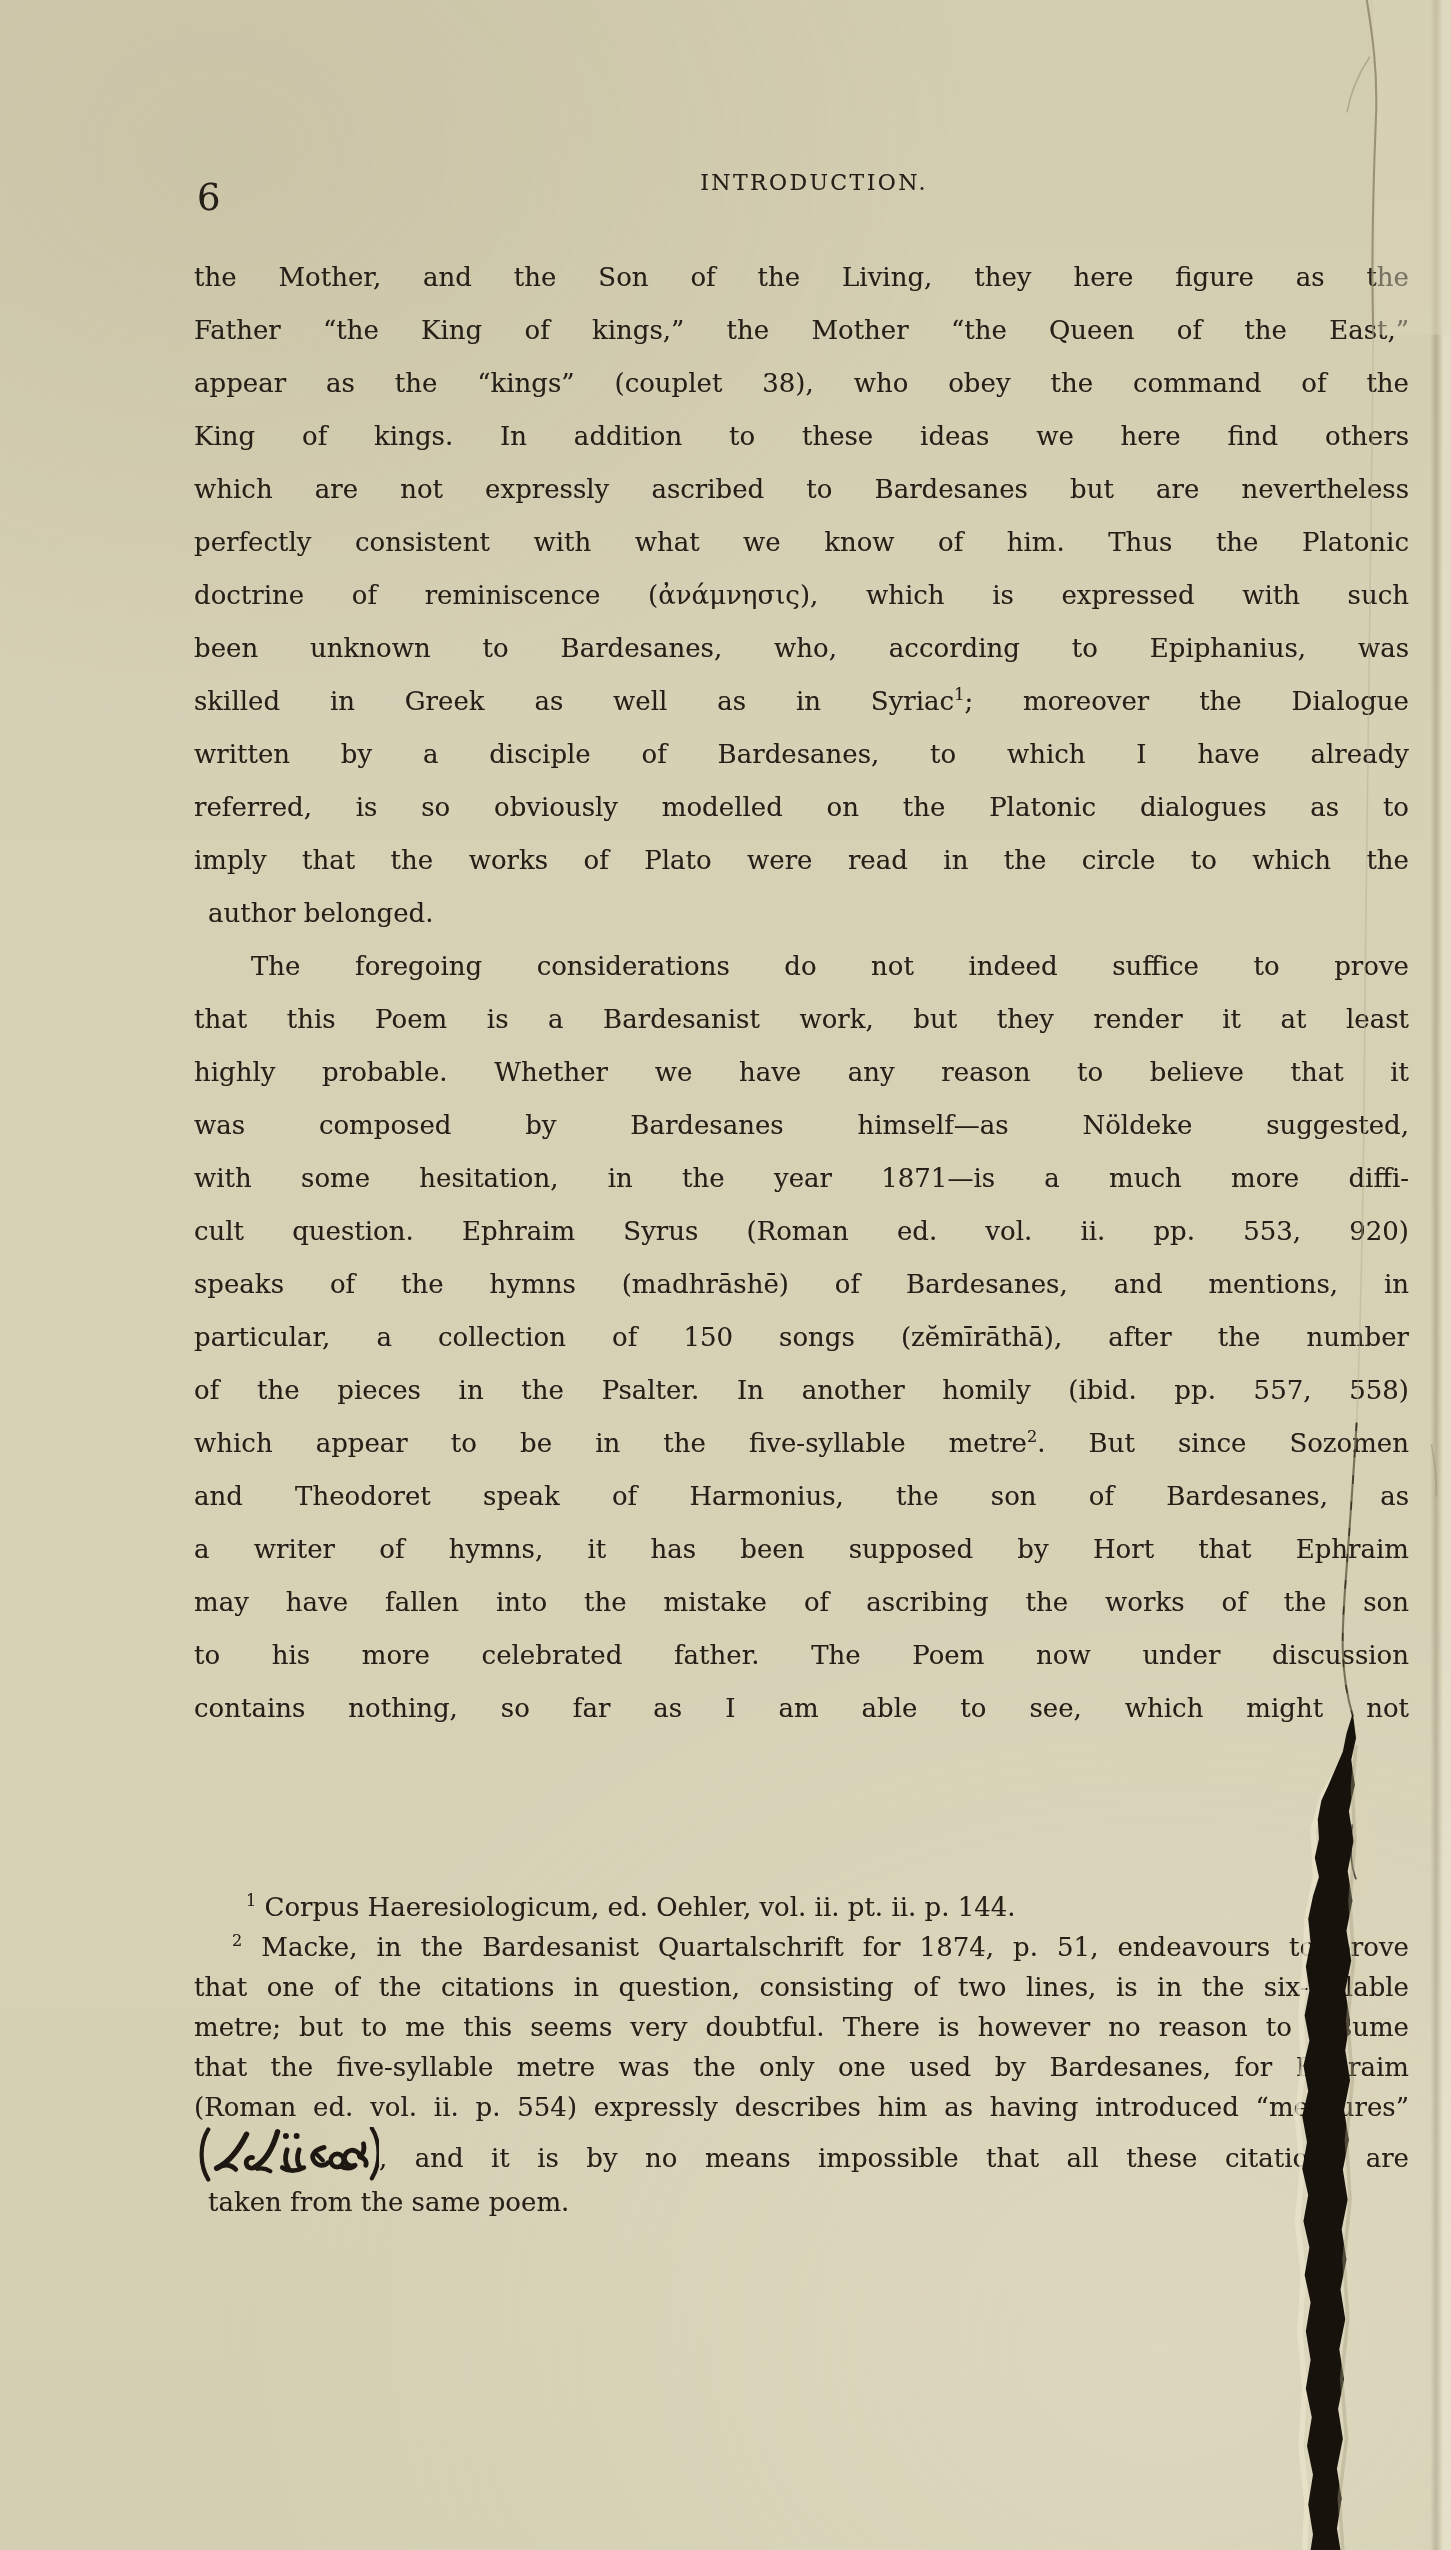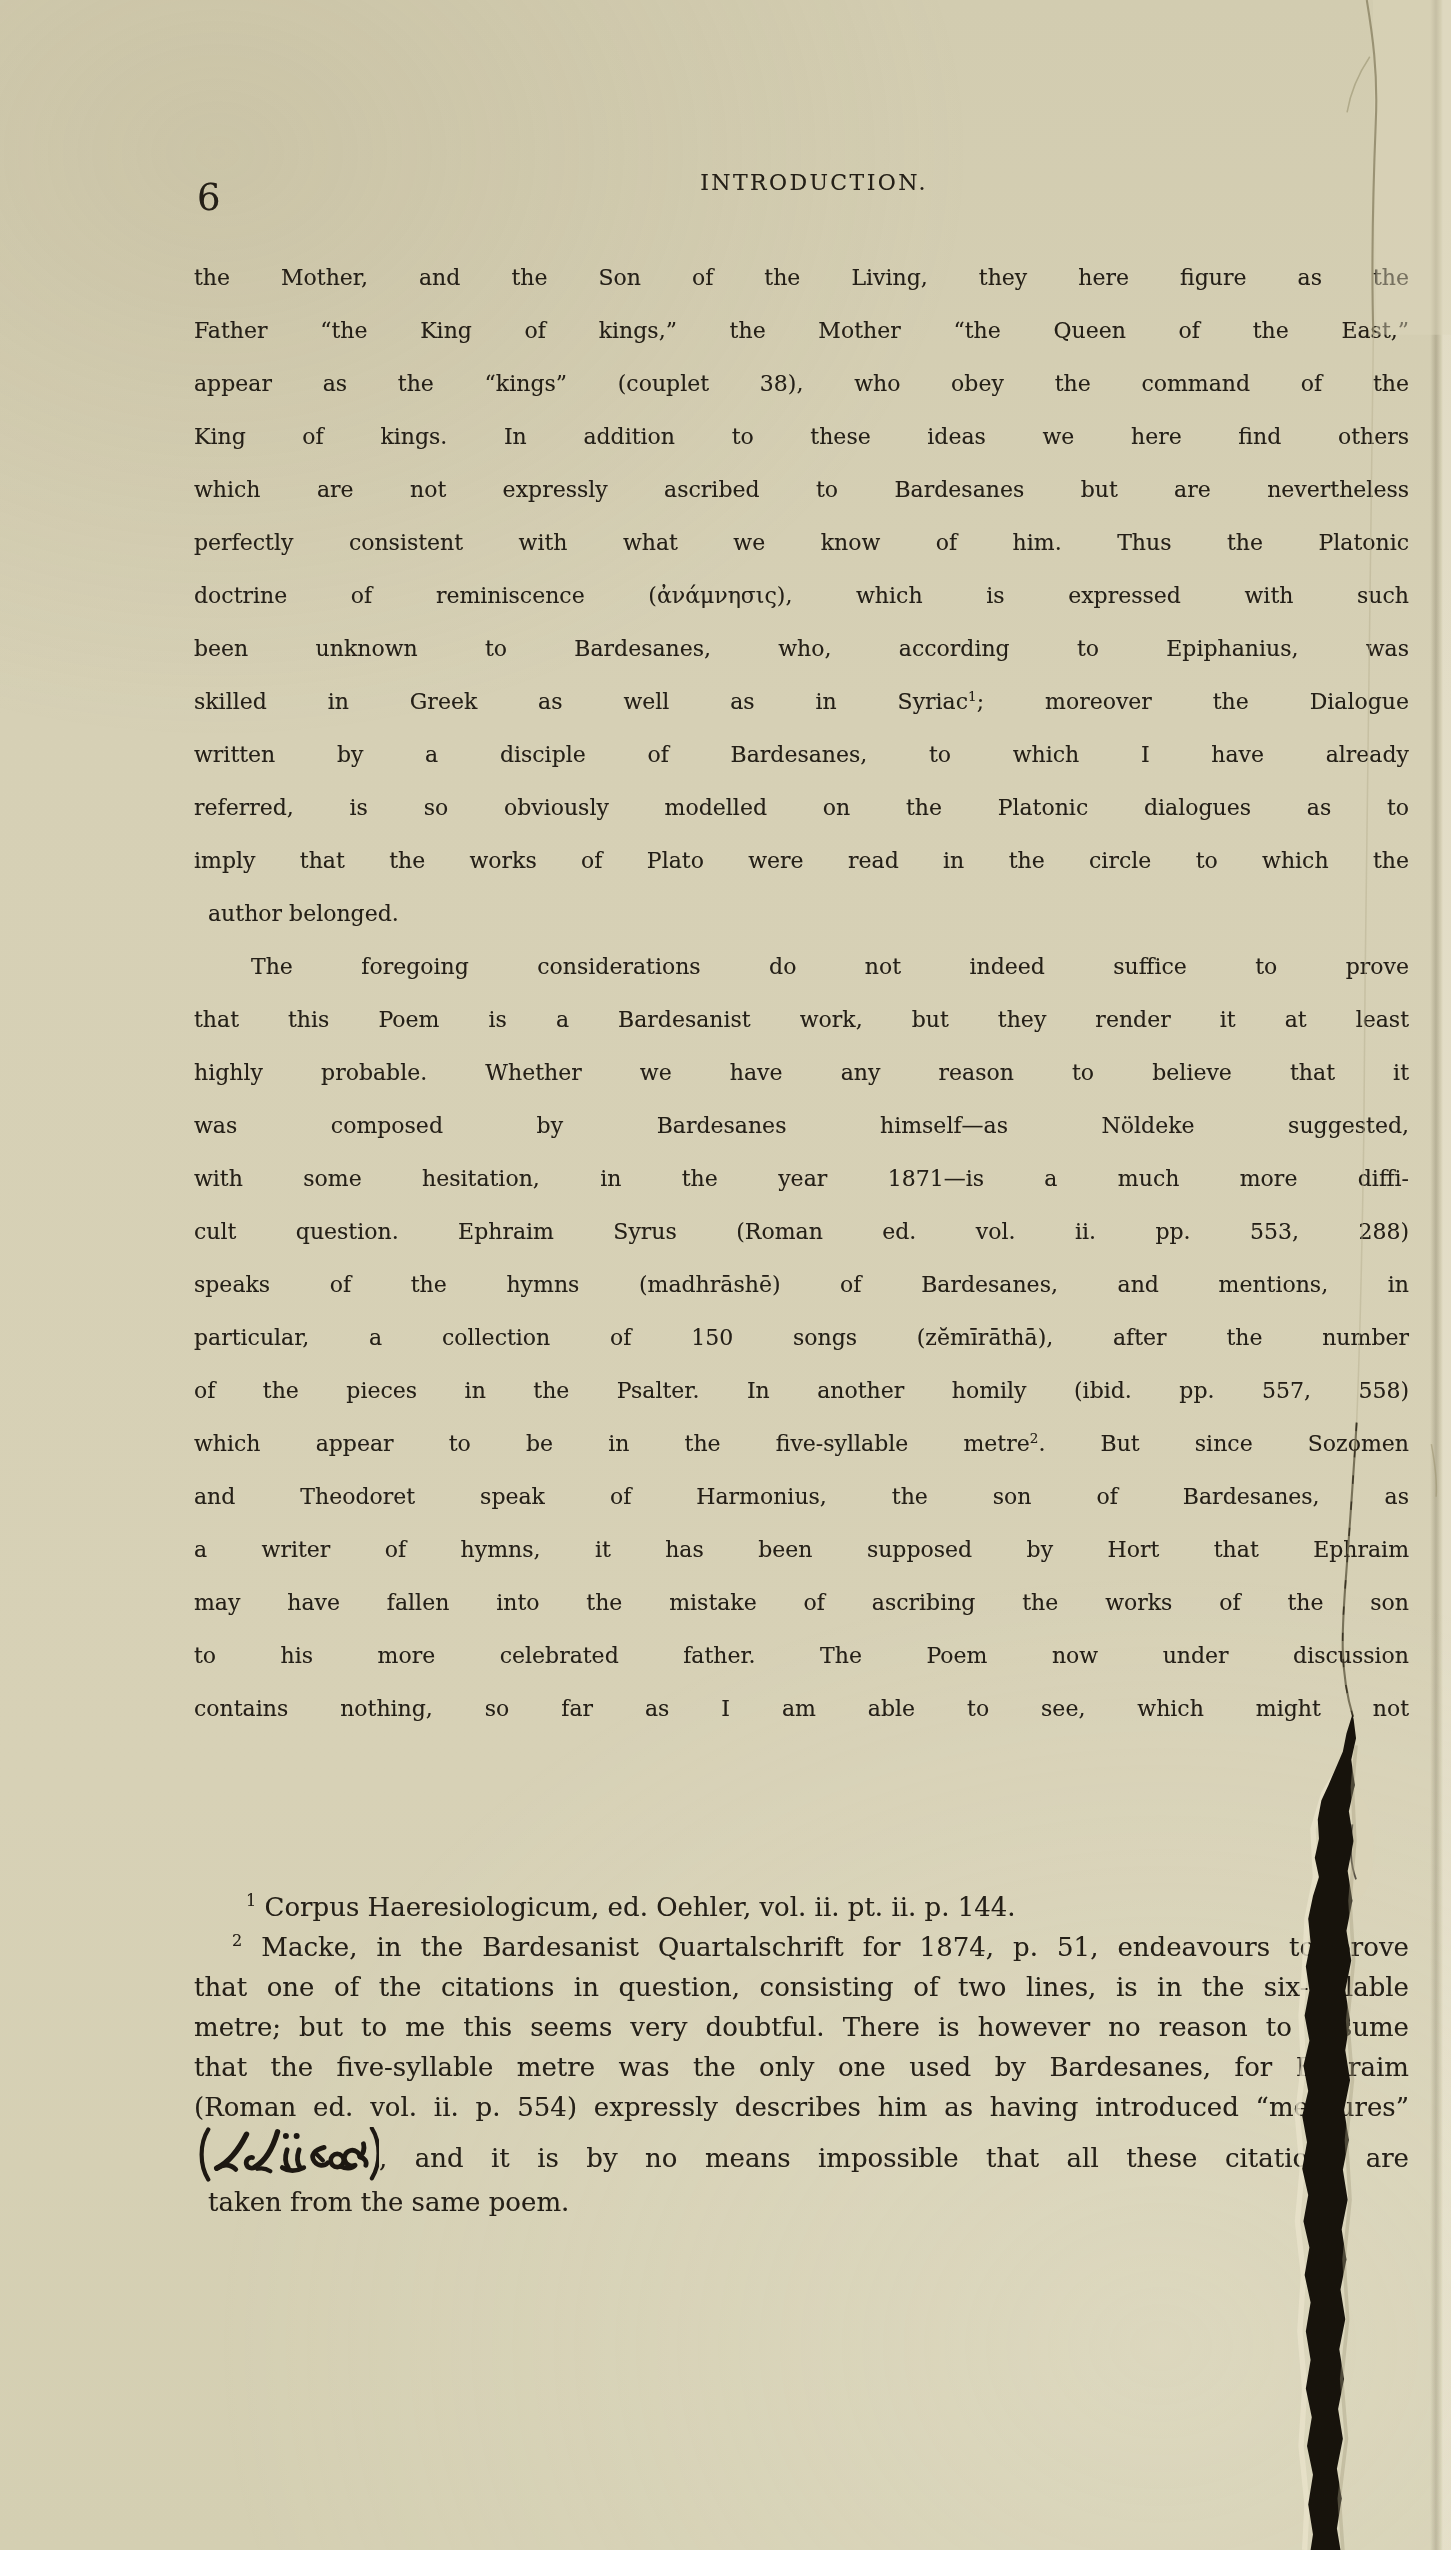--- a/index.html
+++ b/index.html
@@ -16,21 +16,21 @@
   .page{position:absolute;inset:0;}
   #page-number{
     position:absolute;left:197px;top:179px;font-size:37px;line-height:1;
   }
   #running-head{
     position:absolute;left:814px;top:172px;transform:translateX(-50%);
     font-size:22px;letter-spacing:2.4px;line-height:1;white-space:nowrap;
   }
   #text-block{
     position:absolute;left:194px;top:251px;width:1215px;
-    font-size:22px;line-height:53px;
+    font-size:26px;line-height:53px;
   }
   #footnotes{
     position:absolute;left:194px;top:1887px;width:1215px;
     font-size:26px;line-height:40px;
   }
   .line{text-align:justify;text-align-last:justify;}
   .line.no-just{text-align-last:left;margin-left:14px;}
   .line.indent{text-indent:57px;}
   #footnotes .line.indent{text-indent:38px;}
   .it{}
@@ -63,21 +63,21 @@
         <div class="line"><span>referred, is so obviously modelled on the Platonic dialogues as to</span></div>
         <div class="line"><span>imply that the works of Plato were read in the circle to which the</span></div>
         <div class="line no-just"><span>author belonged.</span></div>
       </div>
       <div>
         <div class="line indent"><span>The foregoing considerations do not indeed suffice to prove</span></div>
         <div class="line"><span>that this Poem is a Bardesanist work, but they render it at least</span></div>
         <div class="line"><span>highly probable. Whether we have any reason to believe that it</span></div>
         <div class="line"><span>was composed by Bardesanes himself—as Nöldeke suggested,</span></div>
         <div class="line"><span>with some hesitation, in the year 1871—is a much more diffi-</span></div>
-        <div class="line"><span>cult question. Ephraim Syrus (Roman ed. vol. ii. pp. 553, 288)</span></div>
+        <div class="line"><span>cult question. Ephraim Syrus (Roman ed. vol. ii. pp. 553, 920)</span></div>
         <div class="line"><span>speaks of the hymns (</span><span class="it">madhrāshē</span><span>) of Bardesanes, and mentions, in</span></div>
         <div class="line"><span>particular, a collection of 150 songs (</span><span class="it">zĕmīrāthā</span><span>), after the number</span></div>
         <div class="line"><span>of the pieces in the Psalter. In another homily (</span><span class="it">ibid.</span><span> pp. 557, 558)</span></div>
         <div class="line"><span>which appear to be in the five-syllable metre</span><sup class="fnref">2</sup><span>. But since Sozomen</span></div>
         <div class="line"><span>and Theodoret speak of Harmonius, the son of Bardesanes, as</span></div>
         <div class="line"><span>a writer of hymns, it has been supposed by Hort that Ephraim</span></div>
         <div class="line"><span>may have fallen into the mistake of ascribing the works of the son</span></div>
         <div class="line"><span>to his more celebrated father. The Poem now under discussion</span></div>
         <div class="line"><span>contains nothing, so far as I am able to see, which might not</span></div>
       </div>

